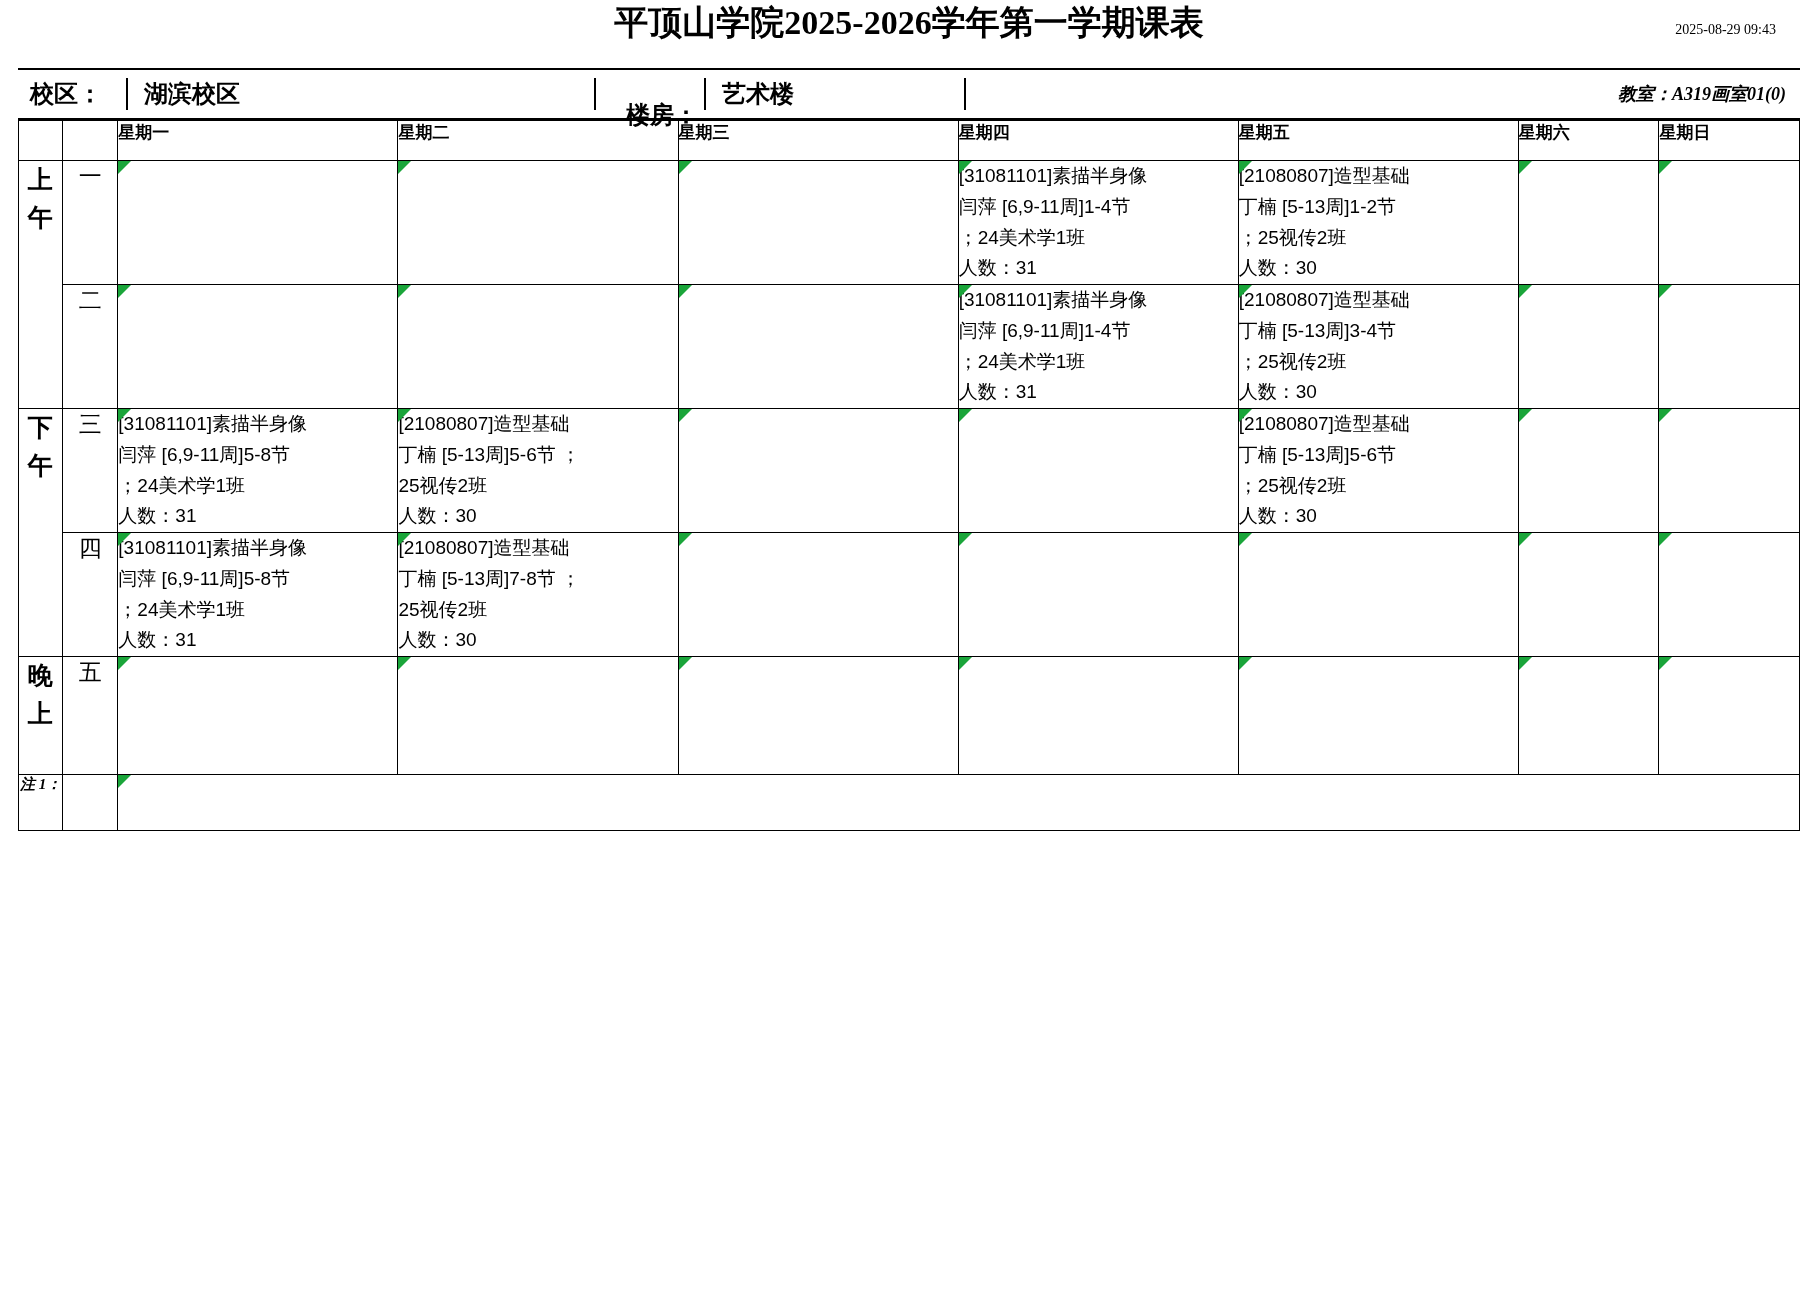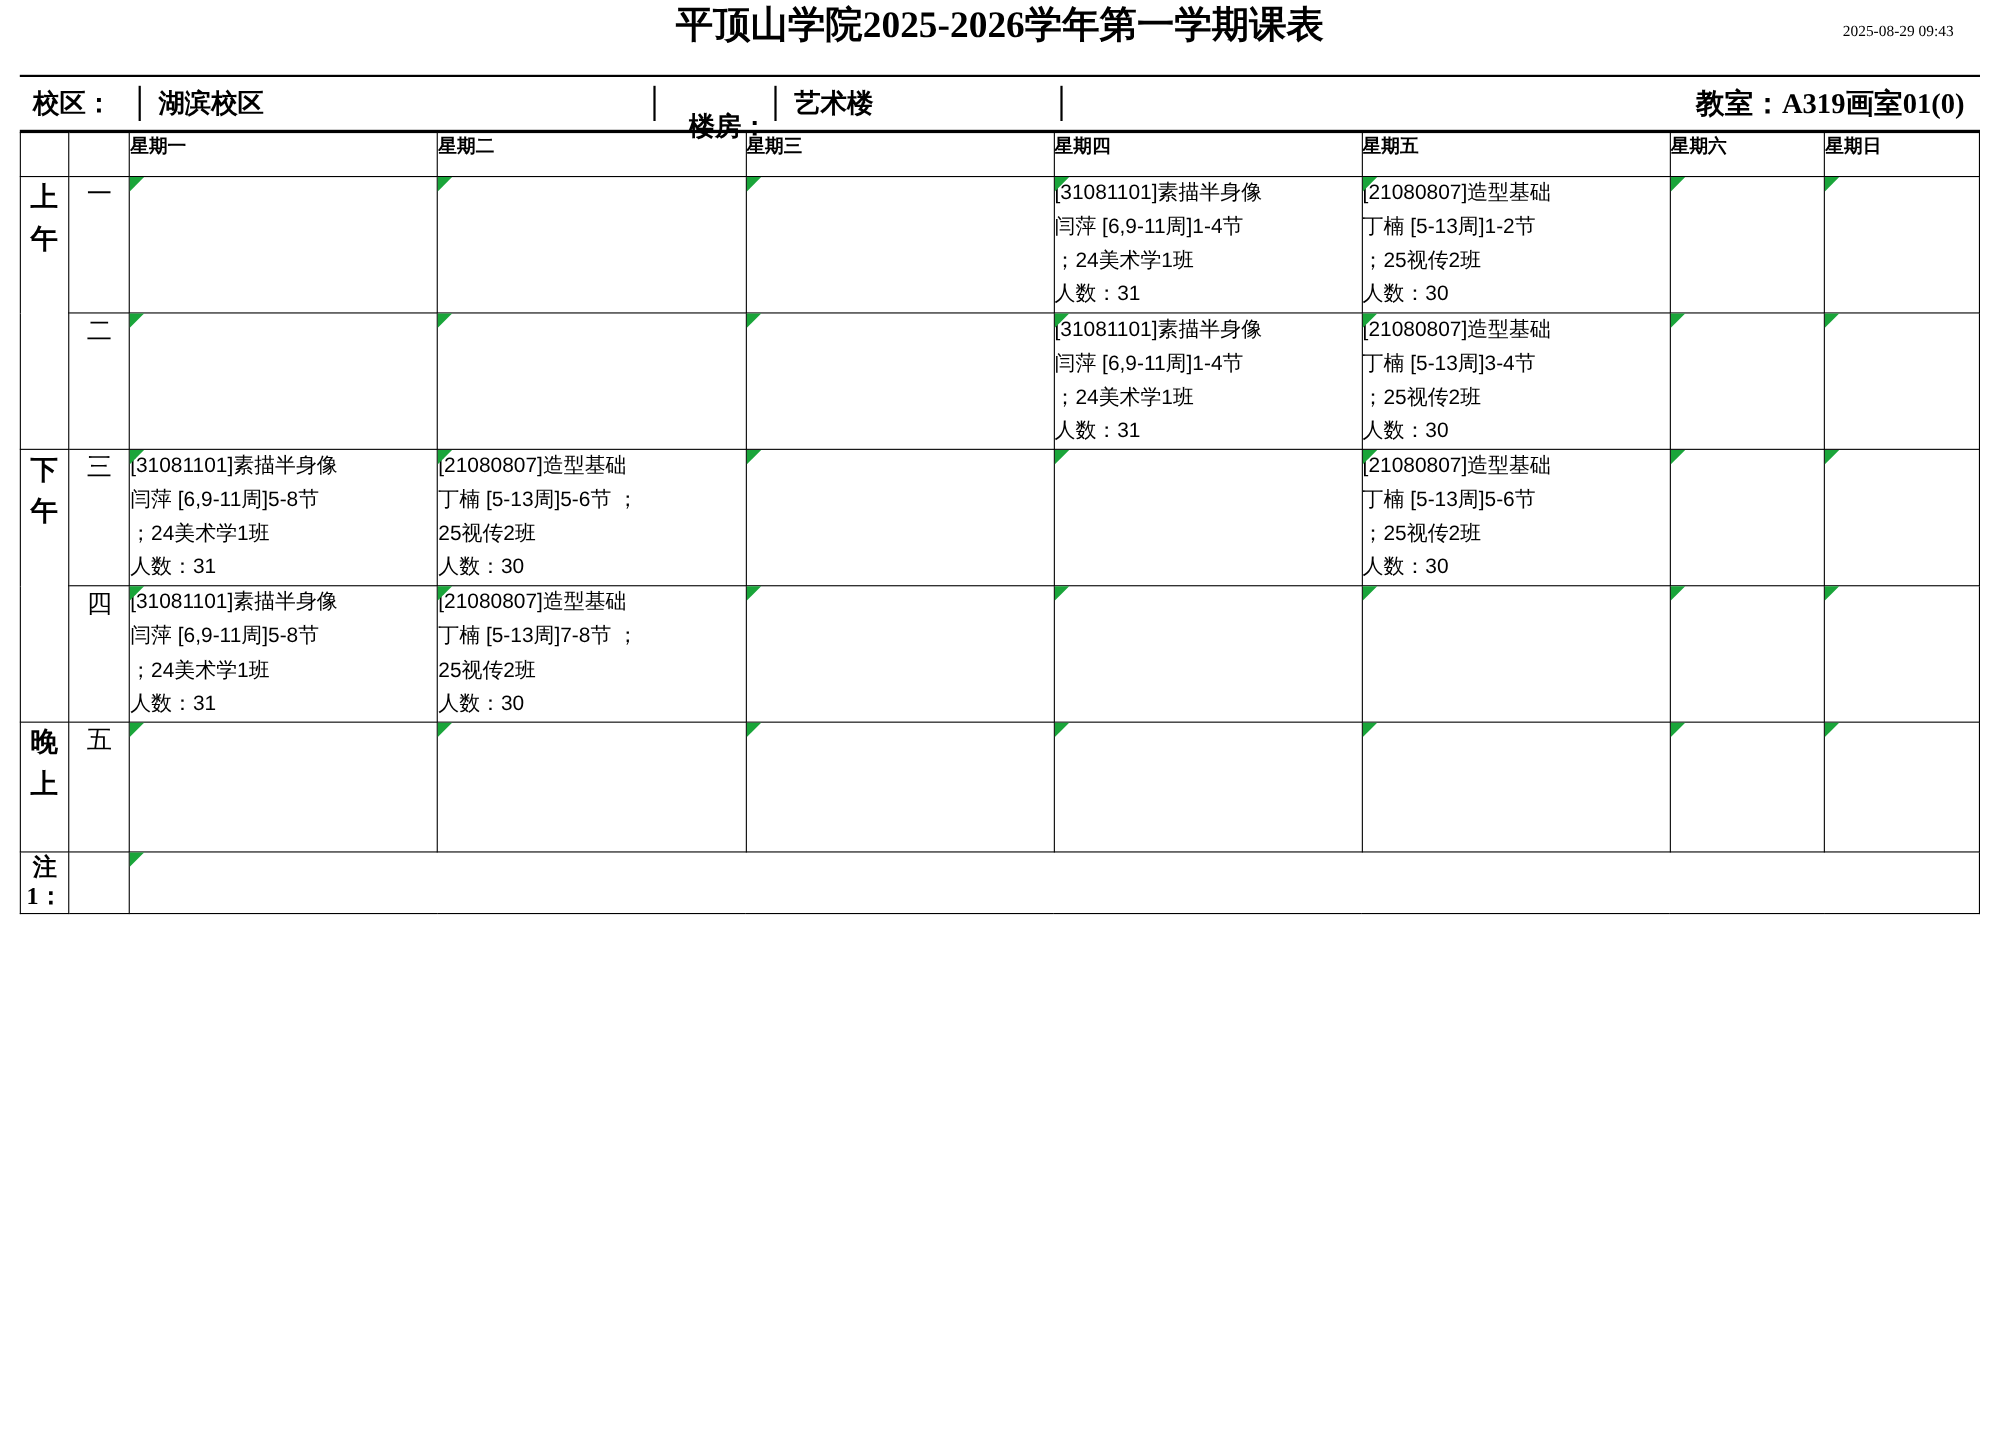--- a/index.html
+++ b/index.html
@@ -76,21 +76,22 @@
     white-space: nowrap;
   }
   .m-campus-label { width: 108px; }
   .m-campus-value { width: 470px; }
   .m-build-label  { width: 108px; padding-left: 30px; margin-top: 42px; }
   .m-build-value  { width: 262px; font-family: Liberation Serif, serif; }
   .m-room {
     flex: 1;
     justify-content: flex-end;
     padding-right: 14px;
-    font-size: 26px;
+    font-size: 18px;
+    font-style: italic;
   }
 
   
   table.sched {
     width: 100%;
     border-collapse: collapse;
     table-layout: fixed;
     margin-top: 0;
   }
   table.sched td, table.sched th {
@@ -155,25 +156,26 @@
     font-family: "Liberation Sans", "DejaVu Sans", sans-serif;
     word-break: break-all;
   }
   .course .ln { display: block; }
 
   td.note-label {
     width: 42px;
     height: 56px;
     text-align: center;
     vertical-align: middle;
-    font-size: 22px;
+    font-size: 15px;
     font-weight: bold;
     font-family: "Liberation Serif", "DejaVu Serif", serif;
     line-height: 1.2;
     border-left: none;
+    font-style: italic;
   }
   td.note-blank { height: 56px; }
   td.note-body { position: relative; }
   td.note-body::before {
     content: "";
     position: absolute;
     top: 0;
     left: 0;
     width: 0;
     height: 0;

